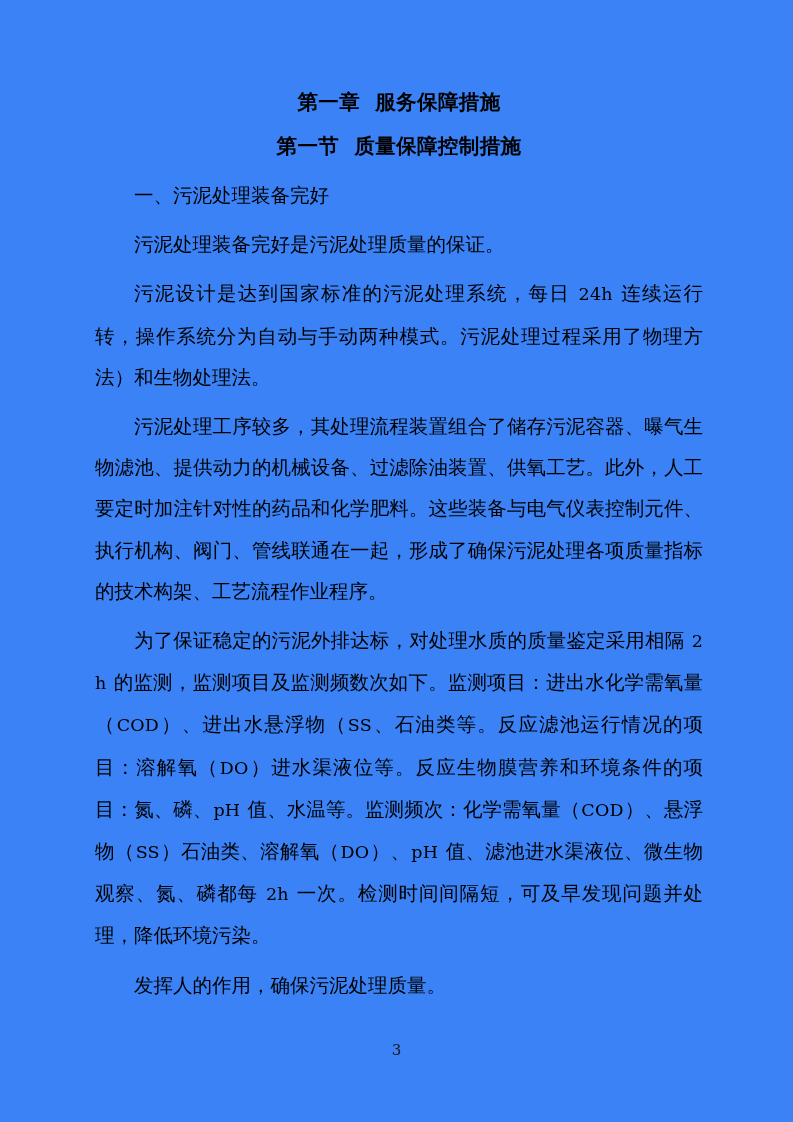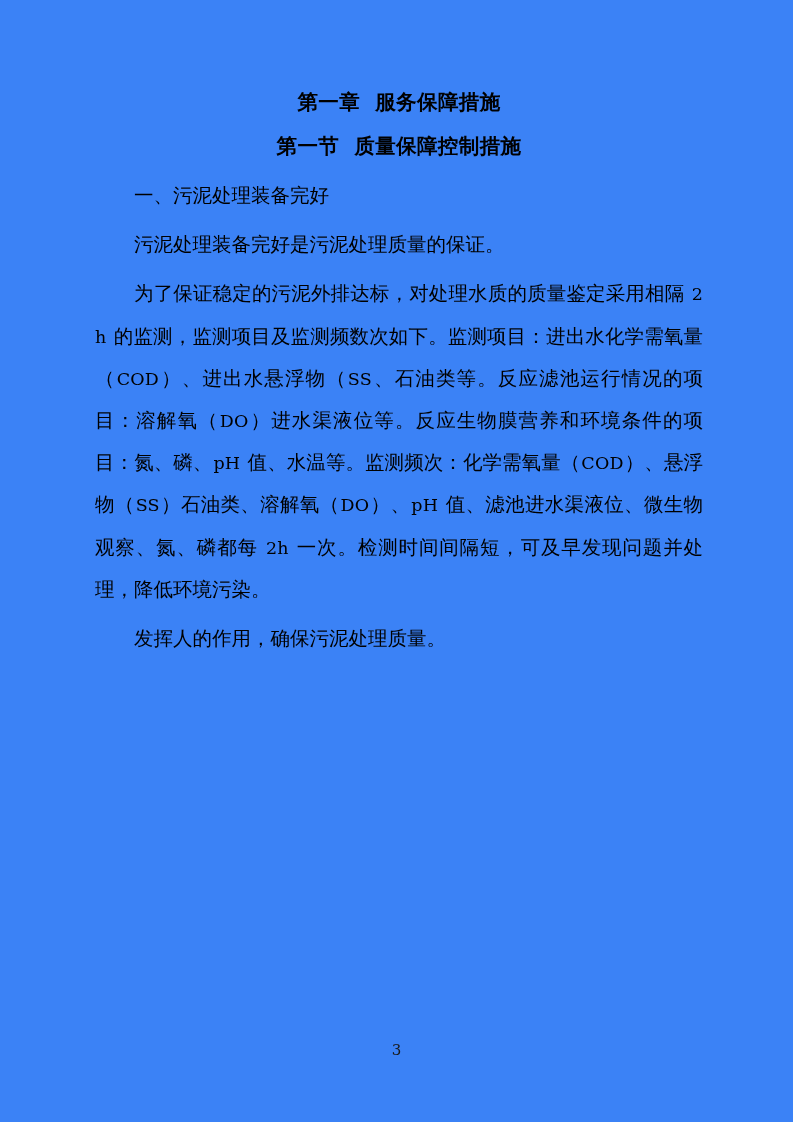--- a/index.html
+++ b/index.html
@@ -88,21 +88,23 @@
   <div class="content">
 
     <p class="heading heading-1">第一章  服务保障措施</p>
 
     <p class="heading heading-2">第一节  质量保障控制措施</p>
 
     <p class="para indent">一、污泥处理装备完好</p>
 
     <p class="para indent">污泥处理装备完好是污泥处理质量的保证。</p>
 
+    <p class="para indent">污泥设计是达到国家标准的污泥处理系统，每日 <span class="lat">24h</span> 连续运行转，操作系统分为自动与手动两种模式。污泥处理过程采用了物理方法）和生物处理法。</p>
 
+    <p class="para indent">污泥处理工序较多，其处理流程装置组合了储存污泥容器、曝气生物滤池、提供动力的机械设备、过滤除油装置、供氧工艺。此外，人工要定时加注针对性的药品和化学肥料。这些装备与电气仪表控制元件、执行机构、阀门、管线联通在一起，形成了确保污泥处理各项质量指标的技术构架、工艺流程作业程序。</p>
 
     <p class="para indent">为了保证稳定的污泥外排达标，对处理水质的质量鉴定采用相隔 <span class="lat">2h</span> 的监测，监测项目及监测频数次如下。监测项目：进出水化学需氧量（<span class="lat">COD</span>）、进出水悬浮物（<span class="lat">SS</span>、石油类等。反应滤池运行情况的项目：溶解氧（<span class="lat">DO</span>）进水渠液位等。反应生物膜营养和环境条件的项目：氮、磷、<span class="lat">pH</span> 值、水温等。监测频次：化学需氧量（<span class="lat">COD</span>）、悬浮物（<span class="lat">SS</span>）石油类、溶解氧（<span class="lat">DO</span>）、<span class="lat">pH</span> 值、滤池进水渠液位、微生物观察、氮、磷都每 <span class="lat">2h</span> 一次。检测时间间隔短，可及早发现问题并处理，降低环境污染。</p>
 
 
     <p class="para indent">发挥人的作用，确保污泥处理质量。</p>
 
 
   </div>
 
   <div class="page-number">3</div>

